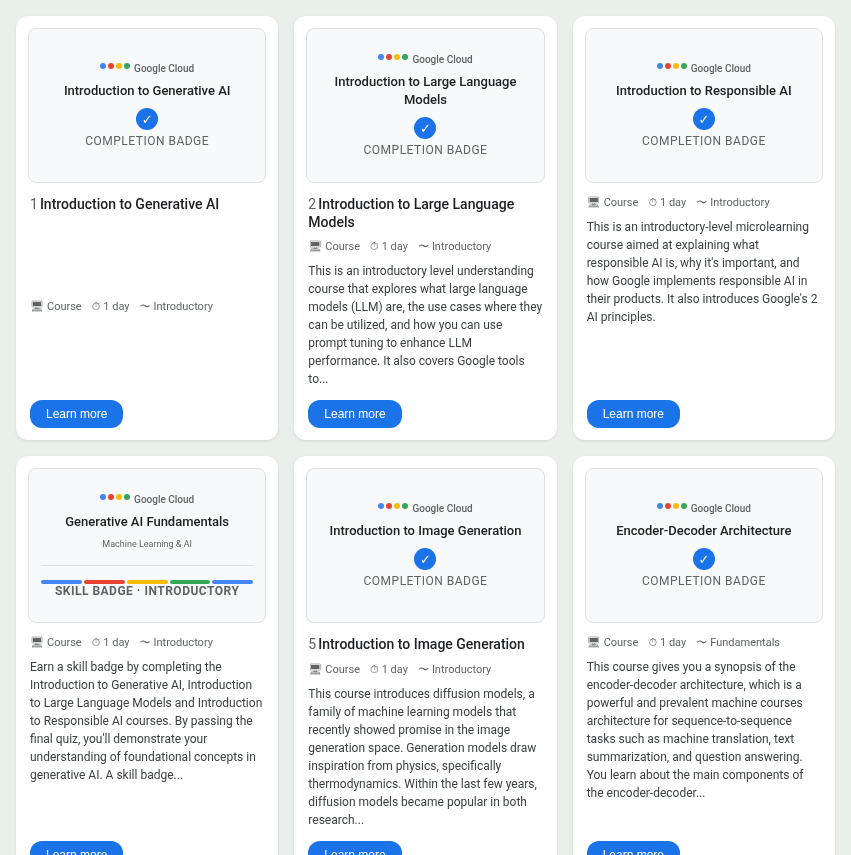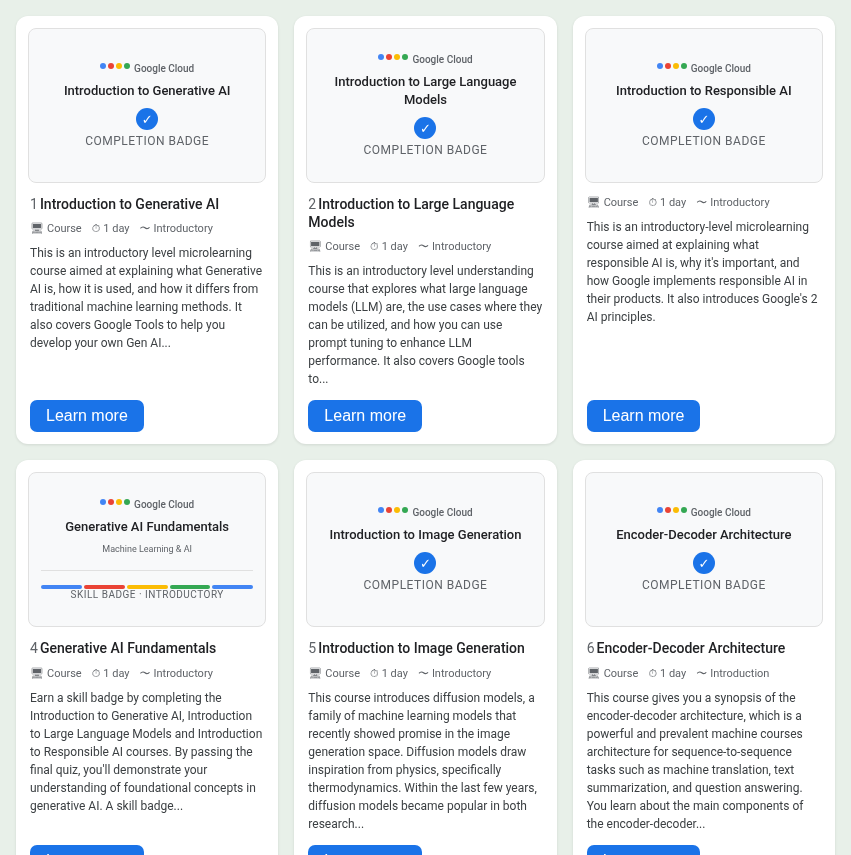--- a/index.html
+++ b/index.html
@@ -90,25 +90,26 @@
       margin-top: 6px;
       width: 100%;
       height: 4px;
     }
     .skill-bar-segment {
       flex: 1;
       height: 4px;
       border-radius: 2px;
     }
     .skill-badge-label {
-      font-size: 10px;
+      font-size: 12px;
       color: #5f6368;
       letter-spacing: 0.5px;
       text-transform: uppercase;
       margin-top: 0;
+      font-weight: bold;
     }
     .ml-ai-text {
       font-size: 9px;
       color: #5f6368;
       margin-bottom: 12px;
     }
     .card-body {
       padding: 12px 14px;
       flex: 1;
       display: flex;
@@ -148,24 +149,24 @@
       font-size: 12px;
       color: #3c4043;
       line-height: 1.5;
       flex: 1;
       margin-bottom: 12px;
     }
     .learn-more-btn {
       display: inline-block;
       background: #1a73e8;
       color: white;
-      font-size: 16px;
+      font-size: 12px;
       font-weight: 500;
       padding: 7px 16px;
-      border-radius: 7px;
+      border-radius: 12px;
       border: none;
       cursor: pointer;
       text-transform: none;
       align-self: flex-start;
     }
     .divider {
       width: 100%;
       height: 1px;
       background: #e0e0e0;
       margin: 4px 0 8px 0;
@@ -205,21 +206,20 @@
         </div>
         <div class="meta-item">
           <span class="meta-icon">⏱</span>
           <span>1 day</span>
         </div>
         <div class="meta-item">
           <span class="meta-icon">〜</span>
           <span>Introductory</span>
         </div>
       </div>
-      <div class="card-description">This is an introductory level microlearning course aimed at explaining what Generative AI is, how it is used, and how it differs from traditional machine learning methods. It also covers Google Tools to help you develop your own Gen AI...</div>
       <button class="learn-more-btn">Learn more</button>
     </div>
   </div>
     <div class="card">
     <div class="card-thumbnail">
 
       <div class="google-cloud-logo">
         <div class="logo-dots">
           <div class="logo-dot" style="background:#4285f4"></div>
           <div class="logo-dot" style="background:#ea4335"></div>
@@ -314,23 +314,20 @@
         <div class="skill-bar-segment" style="background:#4285f4"></div>
         <div class="skill-bar-segment" style="background:#ea4335"></div>
         <div class="skill-bar-segment" style="background:#fbbc04"></div>
         <div class="skill-bar-segment" style="background:#34a853"></div>
         <div class="skill-bar-segment" style="background:#4285f4"></div>
       </div>
       <div class="skill-badge-label">Skill Badge · Introductory</div>
 
     </div>
     <div class="card-body">
-      <div class="card-number-title">
-        <span class="card-number">4</span>Generative AI Fundamentals
-      </div>
       <div class="card-meta">
         <div class="meta-item">
           <span class="meta-icon">🖥</span>
           <span>Course</span>
         </div>
         <div class="meta-item">
           <span class="meta-icon">⏱</span>
           <span>1 day</span>
         </div>
         <div class="meta-item">
@@ -372,21 +369,21 @@
         </div>
         <div class="meta-item">
           <span class="meta-icon">⏱</span>
           <span>1 day</span>
         </div>
         <div class="meta-item">
           <span class="meta-icon">〜</span>
           <span>Introductory</span>
         </div>
       </div>
-      <div class="card-description">This course introduces diffusion models, a family of machine learning models that recently showed promise in the image generation space. Diffusion models draw inspiration from physics, specifically thermodynamics. Within the last few years, diffusion models became popular in both research...</div>
+      <div class="card-description">This course introduces diffusion models, a family of machine learning models that recently showed promise in the image generation space. Generation models draw inspiration from physics, specifically thermodynamics. Within the last few years, diffusion models became popular in both research...</div>
       <button class="learn-more-btn">Learn more</button>
     </div>
   </div>
     <div class="card">
     <div class="card-thumbnail">
 
       <div class="google-cloud-logo">
         <div class="logo-dots">
           <div class="logo-dot" style="background:#4285f4"></div>
           <div class="logo-dot" style="background:#ea4335"></div>
@@ -396,34 +393,31 @@
         <span class="logo-text">Google Cloud</span>
       </div>
       <div class="thumbnail-title">Encoder-Decoder Architecture</div>
       <div class="completion-badge-area">
         <div class="check-circle">✓</div>
         <div class="badge-label">Completion Badge</div>
       </div>
 
     </div>
     <div class="card-body">
-      <div class="card-number-title">
-        <span class="card-number">6</span>Encoder-Decoder Architecture
-      </div>
-      <div class="card-meta">
-        <div class="meta-item">
-          <span class="meta-icon">🖥</span>
-          <span>Course</span>
-        </div>
-        <div class="meta-item">
-          <span class="meta-icon">⏱</span>
-          <span>1 day</span>
-        </div>
-        <div class="meta-item">
-          <span class="meta-icon">〜</span>
-          <span>Introduction</span>
+      <div class="card-meta">
+        <div class="meta-item">
+          <span class="meta-icon">🖥</span>
+          <span>Course</span>
+        </div>
+        <div class="meta-item">
+          <span class="meta-icon">⏱</span>
+          <span>1 day</span>
+        </div>
+        <div class="meta-item">
+          <span class="meta-icon">〜</span>
+          <span>Fundamentals</span>
         </div>
       </div>
       <div class="card-description">This course gives you a synopsis of the encoder-decoder architecture, which is a powerful and prevalent machine courses architecture for sequence-to-sequence tasks such as machine translation, text summarization, and question answering. You learn about the main components of the encoder-decoder...</div>
       <button class="learn-more-btn">Learn more</button>
     </div>
   </div>
   </div>
 
 </body></html>

